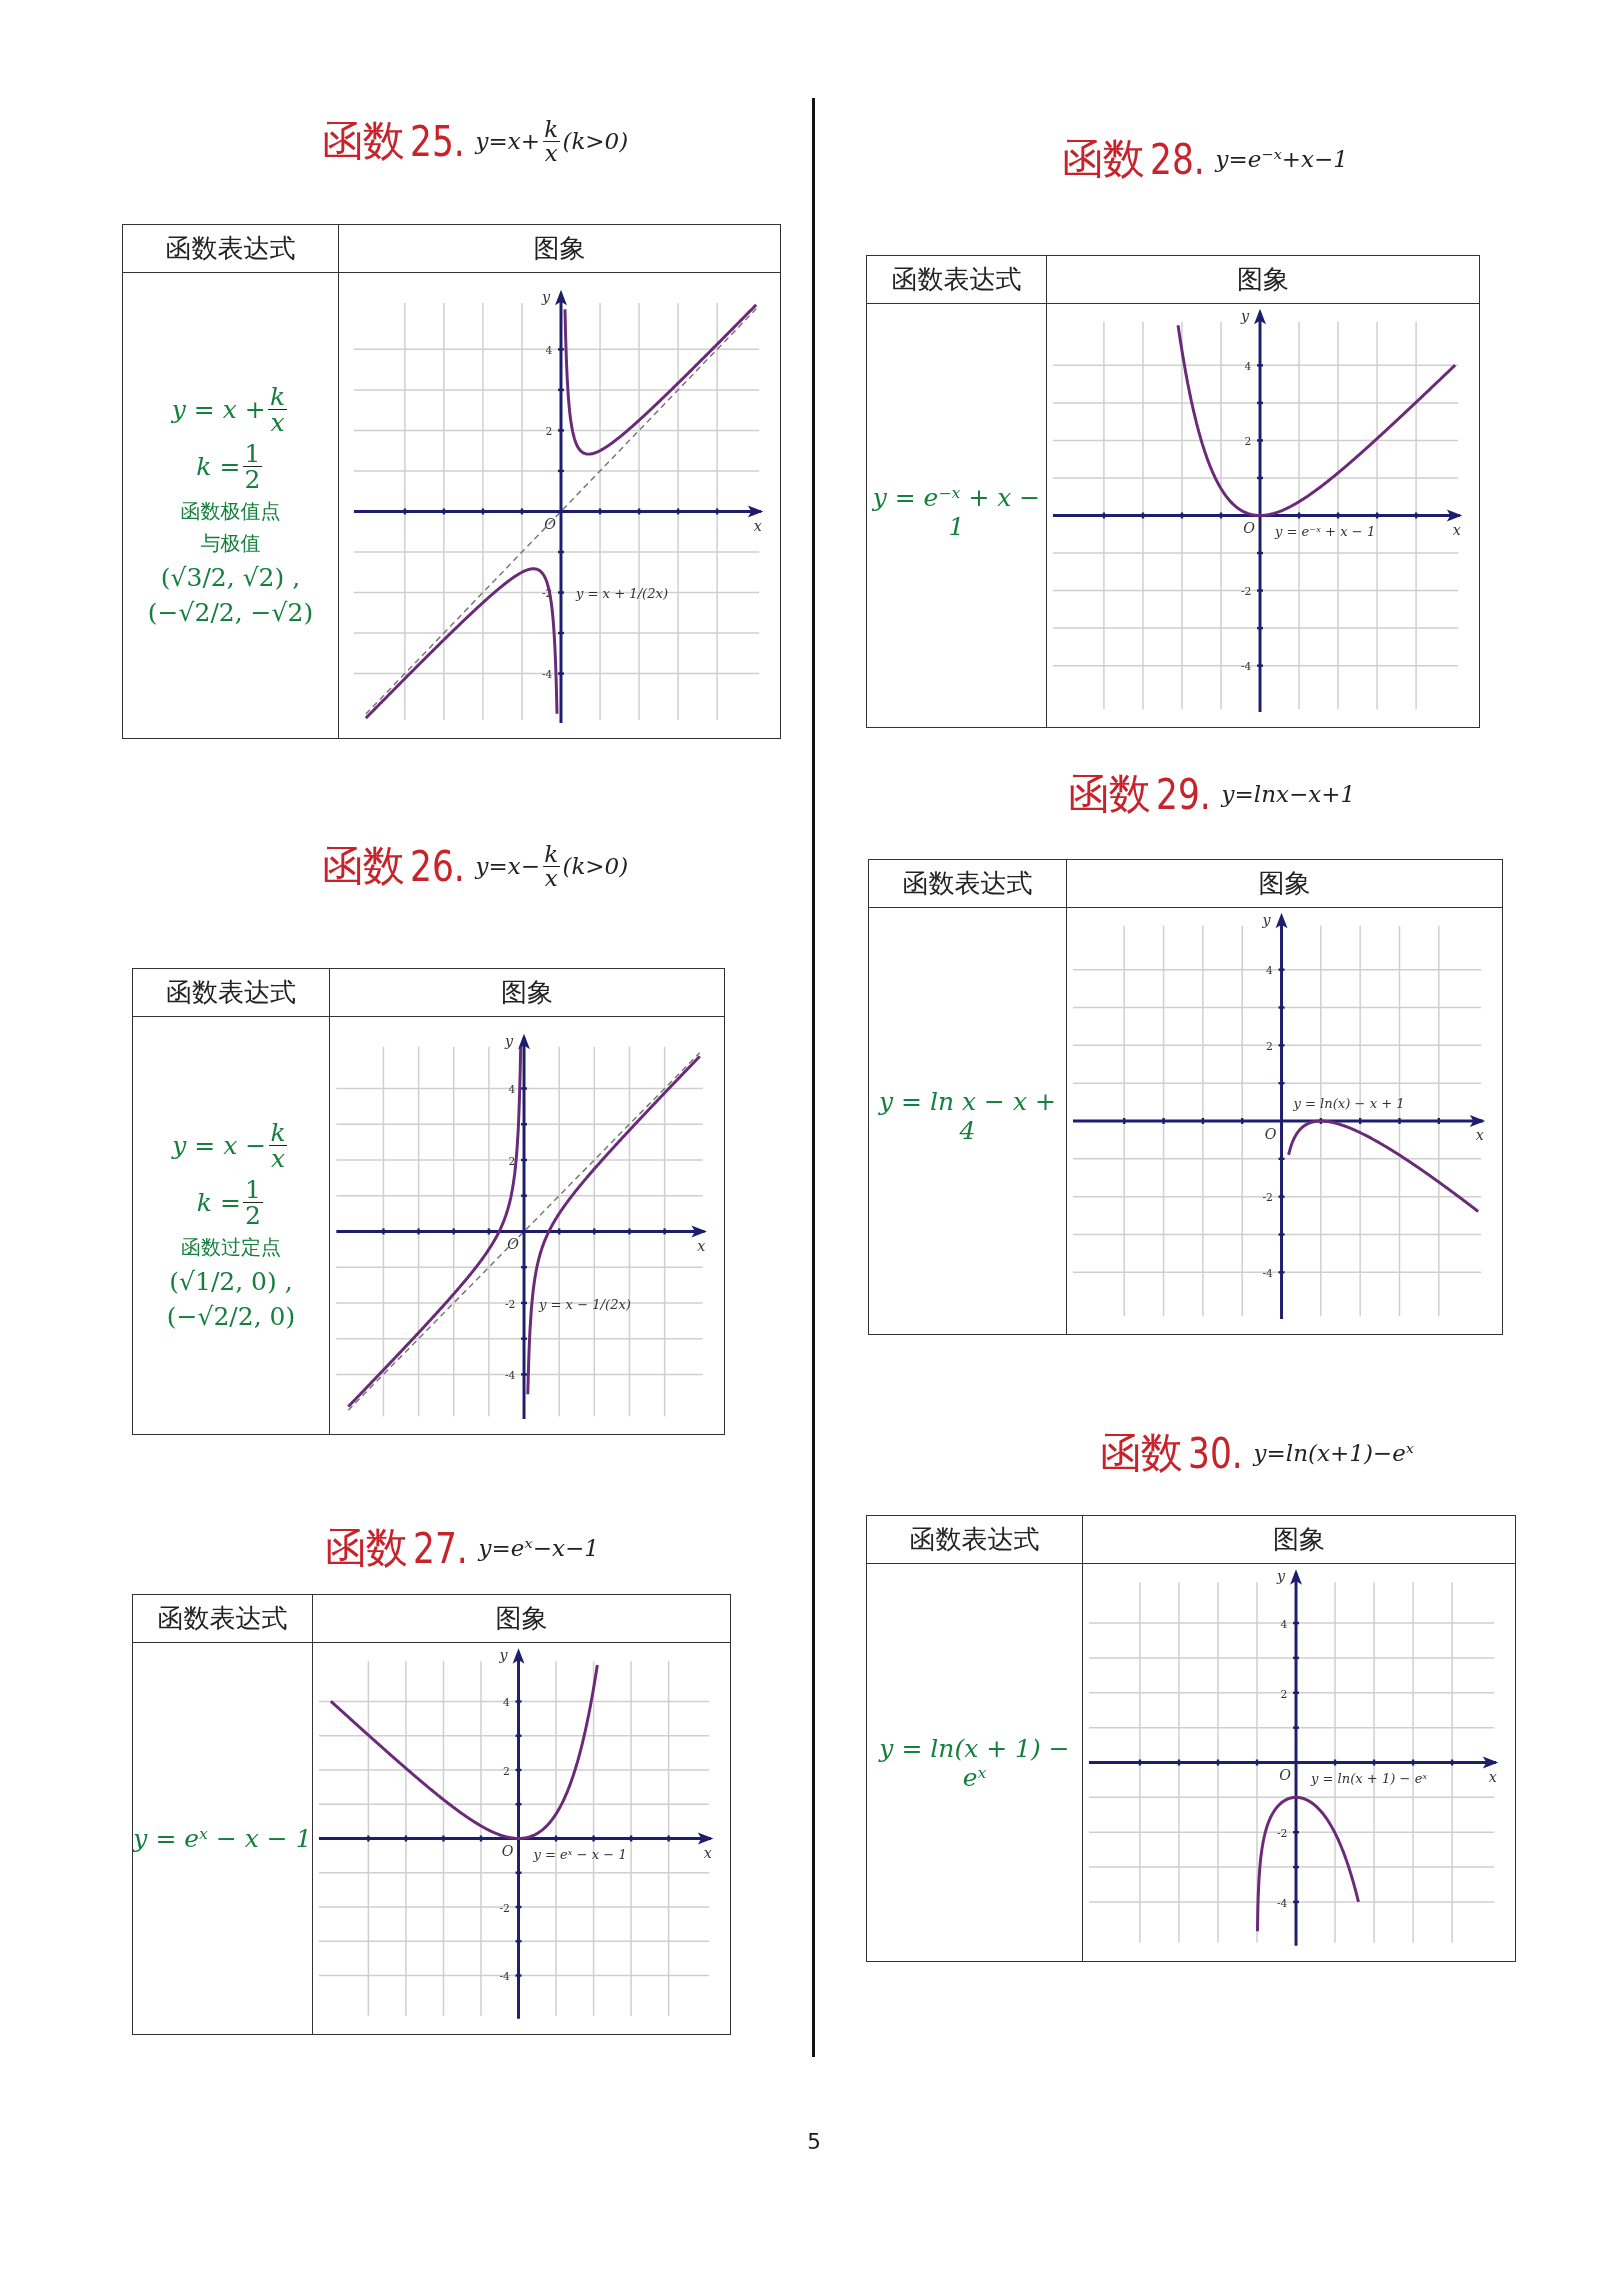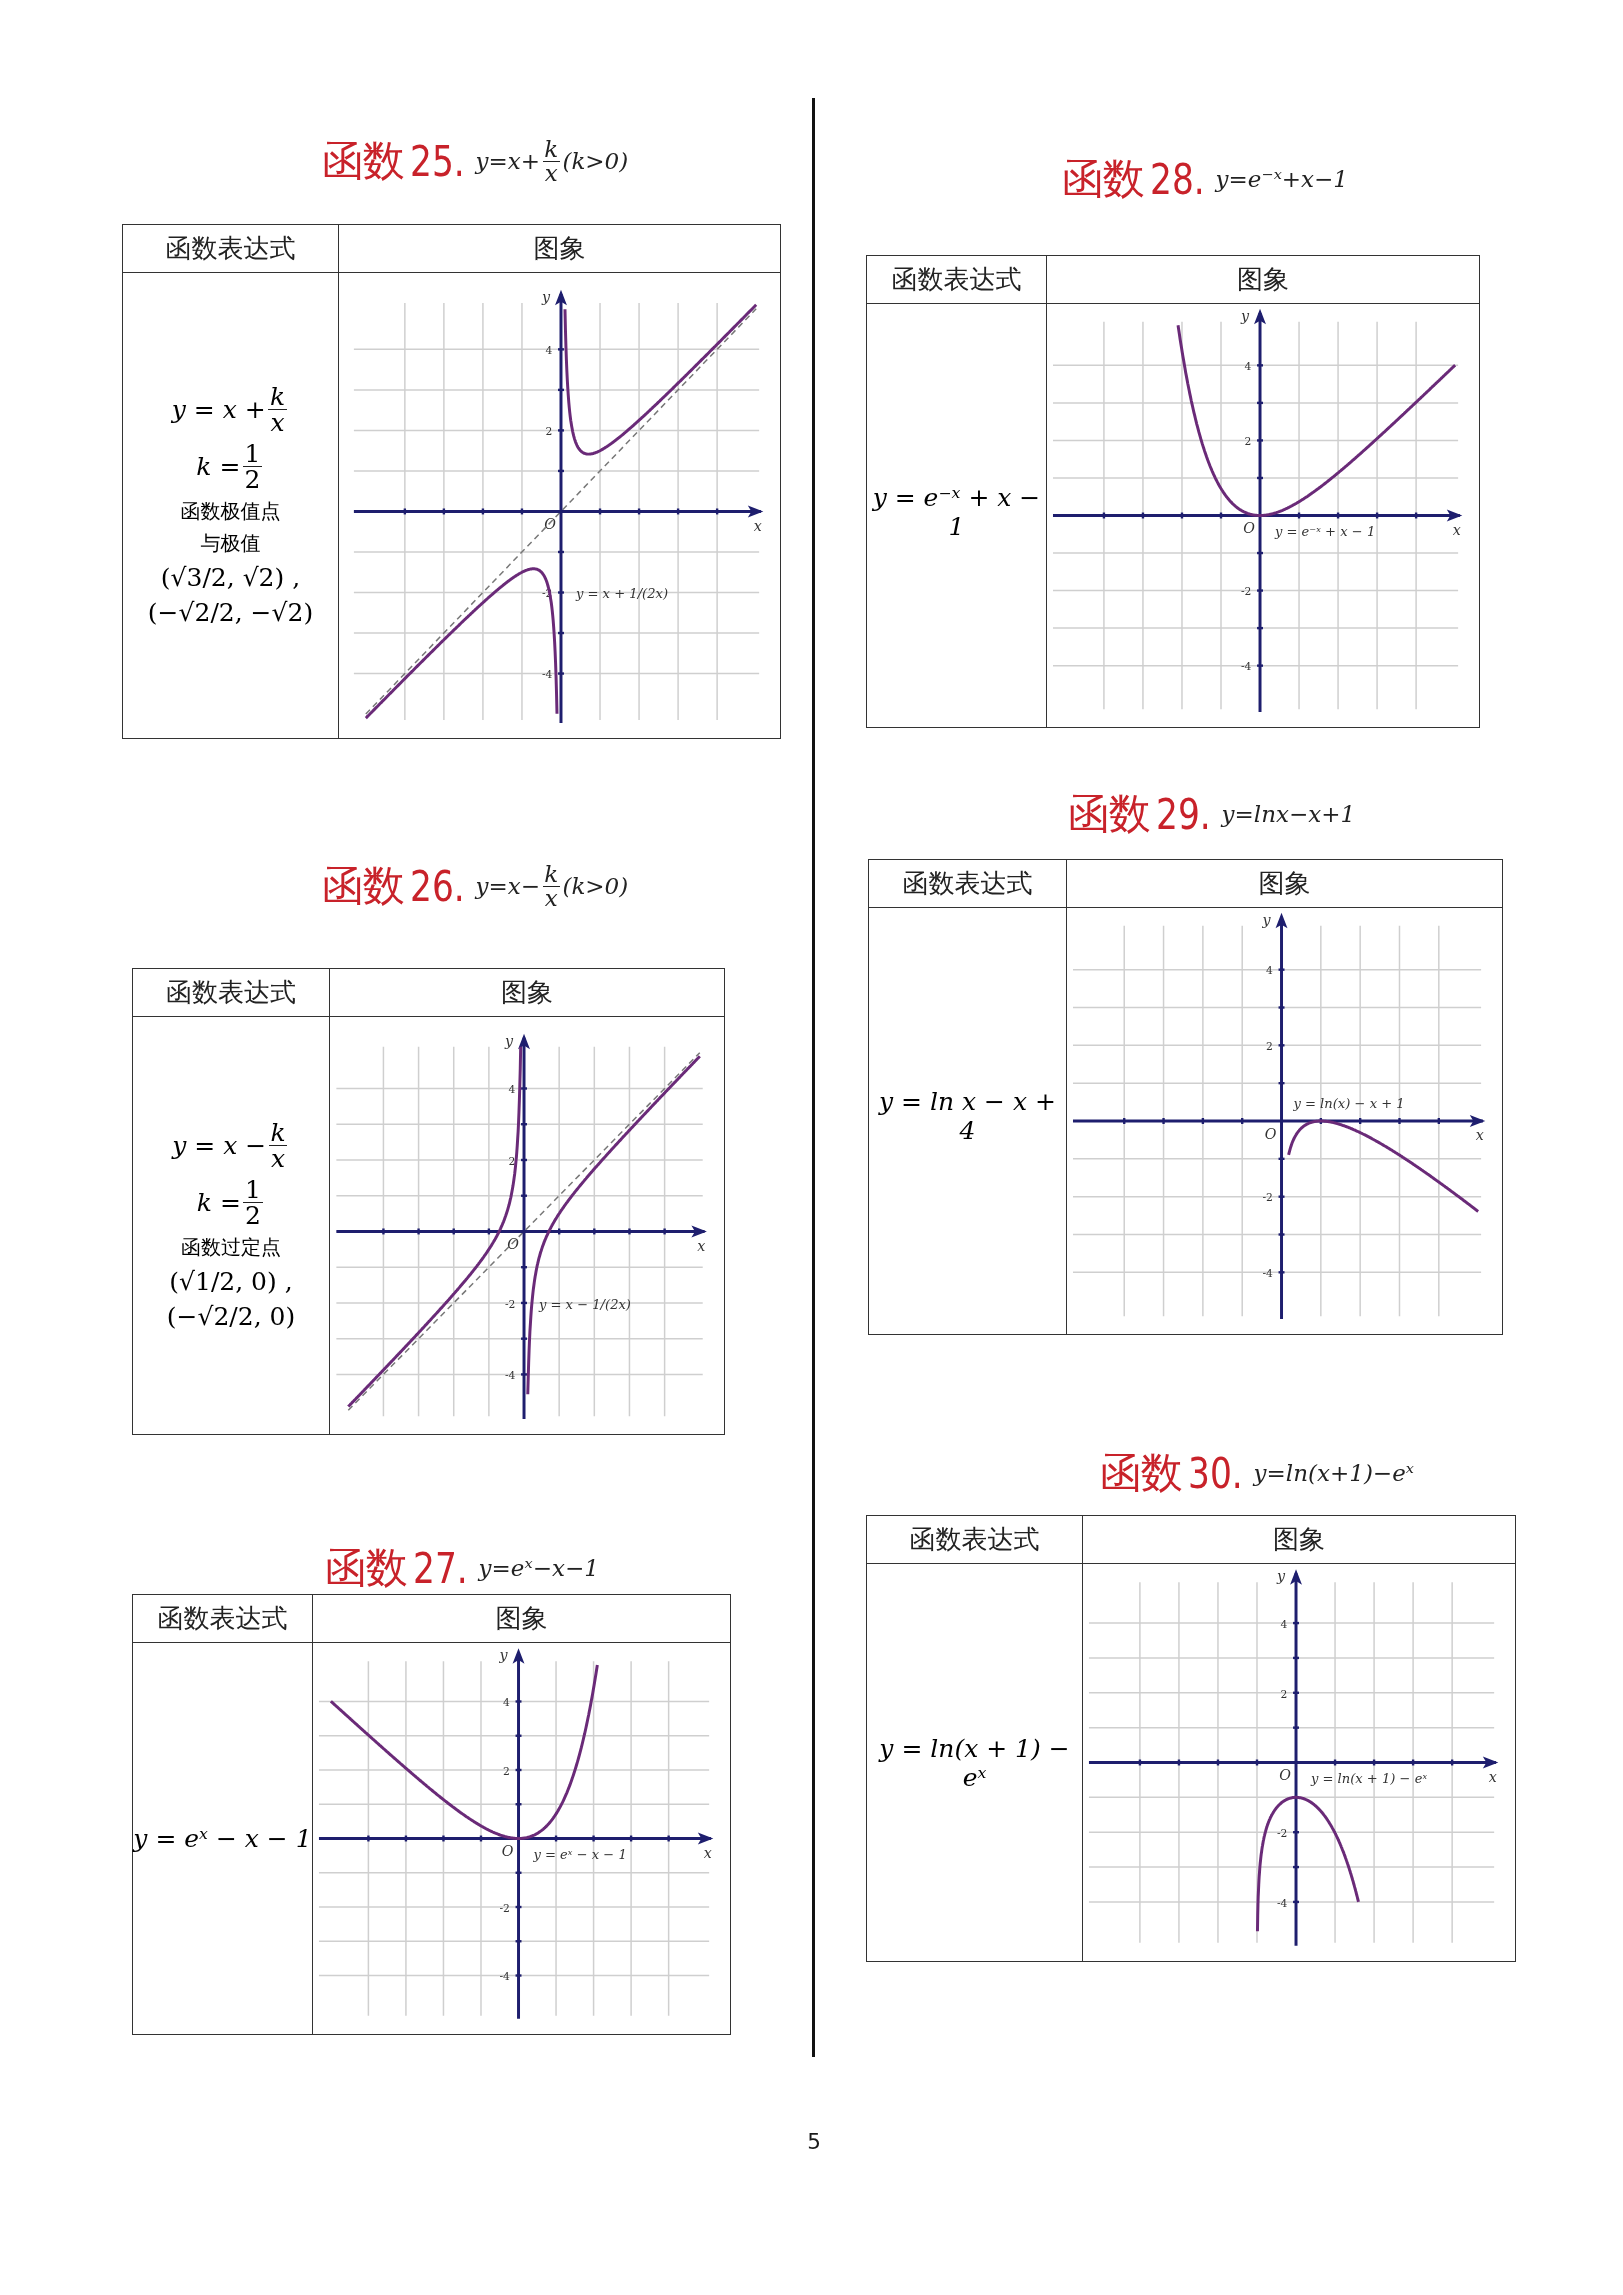--- a/index.html
+++ b/index.html
@@ -1,31 +1,31 @@
 <!DOCTYPE html>
 <html style="font-size:9.5px"><head>
 <meta charset="utf-8">
 <style>
   html, body { margin:0; padding:0; background:#ffffff; }
   body { width:1623px; height:2295px; position:relative; overflow:hidden;
          font-family:"DejaVu Serif", serif; color:#1a1a1a; }
   .divider { position:absolute; left:812px; top:98px; width:3px; height:1959px; background:#111; }
   .page-num { position:absolute; left:799px; top:2129px; width:30px; text-align:center;
               font-family:"DejaVu Sans", sans-serif; font-size:21.5px; }
-  .title { position:absolute; white-space:nowrap; display:flex; align-items:center;margin-top:20px; }
+  .title { position:absolute; white-space:nowrap; display:flex; align-items:center; }
   .title .cn { color:#c8222a; font-family:"DejaVu Sans", sans-serif; font-size:42px; letter-spacing:-1.2px; }
   .title .num { color:#c8222a; font-family:"DejaVu Sans", sans-serif; font-size:42px; margin-left:6px; transform:scaleX(0.82); transform-origin:left; display:inline-block; width:66px;}
   .title .formula { font-family:"DejaVu Serif", serif; font-style:italic; font-size:23px; color:#222; margin-left:0px; display:inline-flex; align-items:center; }
   .frac { display:inline-flex; flex-direction:column; align-items:center; vertical-align:middle; margin:0 2.4px; line-height:1; }
   .frac .n { padding:0 1.8px; border-bottom:1.2px solid #222; }
   .frac .d { padding:0 1.8px; }
   table.ft { position:absolute; border-collapse:collapse; background:#fff; }
   table.ft td, table.ft th { border:1.8px solid #333; padding:0; }
   table.ft th { font-family:"DejaVu Sans", sans-serif; font-weight:normal; font-size:26px; height:47px; color:#222; }
-  .expr { text-align:center; vertical-align:middle; font-size:25px; font-style:italic; color:#000000; }
+  .expr { text-align:center; vertical-align:middle; font-size:25px; font-style:italic; color:#15803d; }
   .expr .cnline { font-family:"DejaVu Sans", sans-serif; font-style:normal; font-size:20px; margin:4.8px 0; }
   .expr .line { margin:6px 0; display:flex; justify-content:center; align-items:center; }
   .expr .pt { font-style:normal; font-size:25px; display:flex; justify-content:center; align-items:center; margin:6px 0;}
   .graph-cell { vertical-align:top; }
   svg { display:block; }
 </style>
 </head>
 <body>
 
 <div class="divider"></div>

